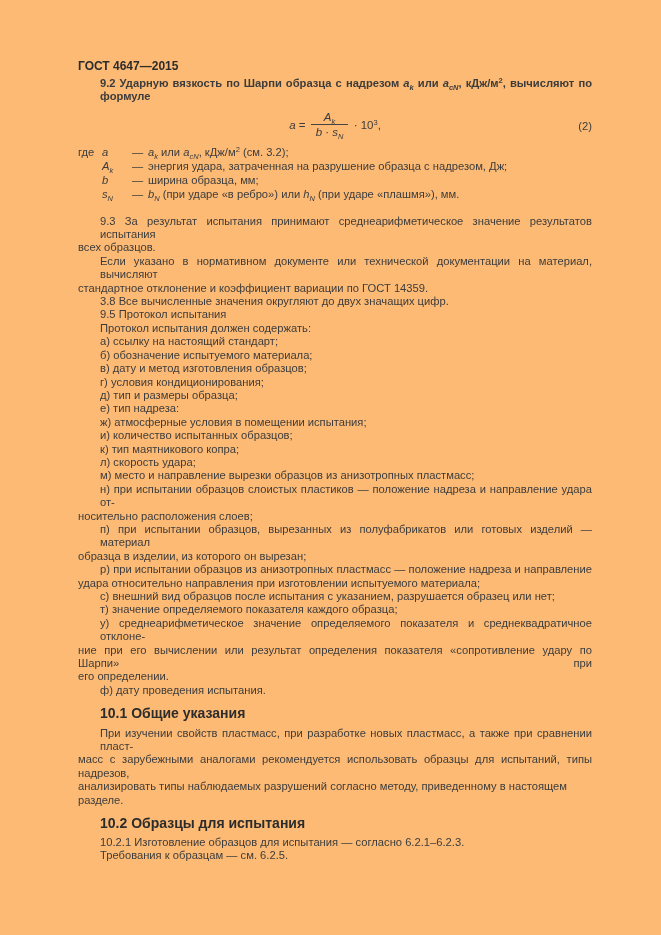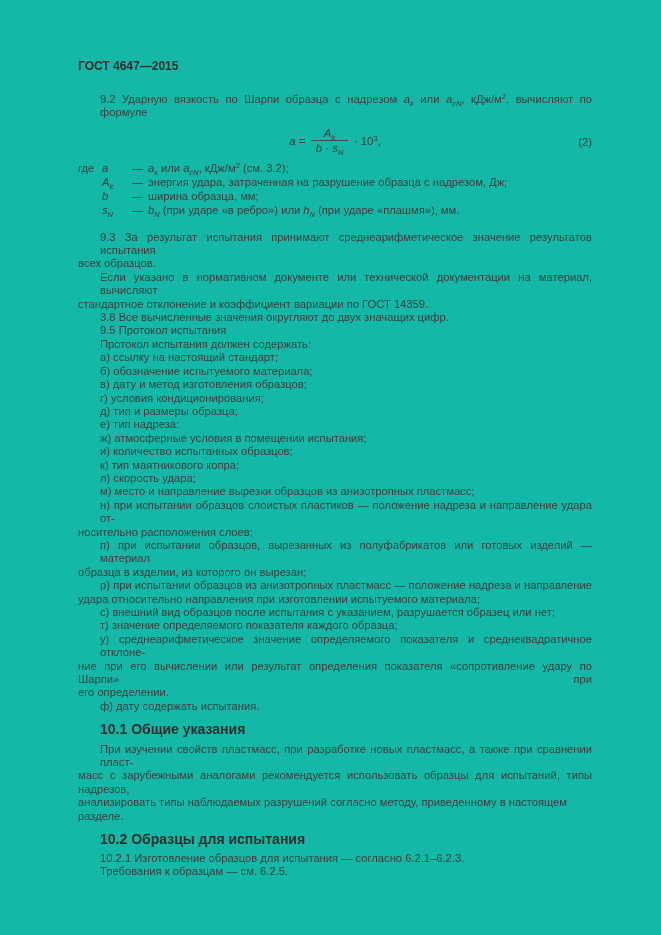--- a/index.html
+++ b/index.html
@@ -1,25 +1,25 @@
 <!DOCTYPE html>
 <html lang="ru"><head>
 <meta charset="utf-8">
 <style>
   html,body{margin:0;padding:0;background:#ffffff;}
   .page{
-    position:relative;width:661px;height:935px;background:#14b8a6;
+    position:relative;width:661px;height:935px;background:#fdba74;
     font-family:"Liberation Sans",sans-serif;color:#3c3c3c;overflow:hidden;
   }
   .content{position:absolute;left:78px;top:0;width:514px;}
   .ln{font-size:11.2px;line-height:13.4px;text-align:left;}
   .in{padding-left:22px;}
   .j{text-align:justify;text-align-last:justify;}
   .doc-header{margin-top:59px;font-size:12px;font-weight:bold;color:#2c2c2c;line-height:14px;}
-  .clause92{margin-top:20px;}
+  .clause92{margin-top:4px;font-weight:bold;}
   i{font-style:italic;}
   sub{font-size:7.5px;font-style:italic;vertical-align:-2.5px;line-height:0;}
   sup{font-size:7.5px;font-style:normal;vertical-align:4px;line-height:0;}
   
   .formula-row{margin-top:5px;height:34px;display:grid;grid-template-columns:1fr auto 1fr;align-items:center;}
   .formula{font-size:11.5px;white-space:nowrap;}
   .frac{display:inline-block;vertical-align:middle;text-align:center;margin:0 2px;position:relative;top:-1px;}
   .frac .num{display:block;padding:0 5px 1px 5px;border-bottom:1px solid #444;line-height:12px;font-size:11.5px;}
   .frac .den{display:block;padding:1px 5px 0 5px;line-height:12px;font-size:11.5px;}
   .eqno{justify-self:end;font-size:11.2px;color:#3c3c3c;}
@@ -95,21 +95,21 @@
       <div class="ln">носительно расположения слоев;</div>
       <div class="ln in j">п) при испытании образцов, вырезанных из полуфабрикатов или готовых изделий — материал</div>
       <div class="ln">образца в изделии, из которого он вырезан;</div>
       <div class="ln in j">р) при испытании образцов из анизотропных пластмасс — положение надреза и направление</div>
       <div class="ln">удара относительно направления при изготовлении испытуемого материала;</div>
       <div class="ln in">с) внешний вид образцов после испытания с указанием, разрушается образец или нет;</div>
       <div class="ln in">т) значение определяемого показателя каждого образца;</div>
       <div class="ln in j">у) среднеарифметическое значение определяемого показателя и среднеквадратичное отклоне-</div>
       <div class="ln j">ние при его вычислении или результат определения показателя «сопротивление удару по Шарпи» при</div>
       <div class="ln">его определении.</div>
-      <div class="ln in">ф) дату содержать испытания.</div>
+      <div class="ln in">ф) дату проведения испытания.</div>
     </div>
 
 
     <div class="ln h-sub">10.1 Общие указания</div>
 
     <div class="p101">
       <div class="ln in j">При изучении свойств пластмасс, при разработке новых пластмасс, а также при сравнении пласт-</div>
       <div class="ln j">масс с зарубежными аналогами рекомендуется использовать образцы для испытаний, типы надрезов,</div>
       <div class="ln">анализировать типы наблюдаемых разрушений согласно методу, приведенному в настоящем разделе.</div>
     </div>

